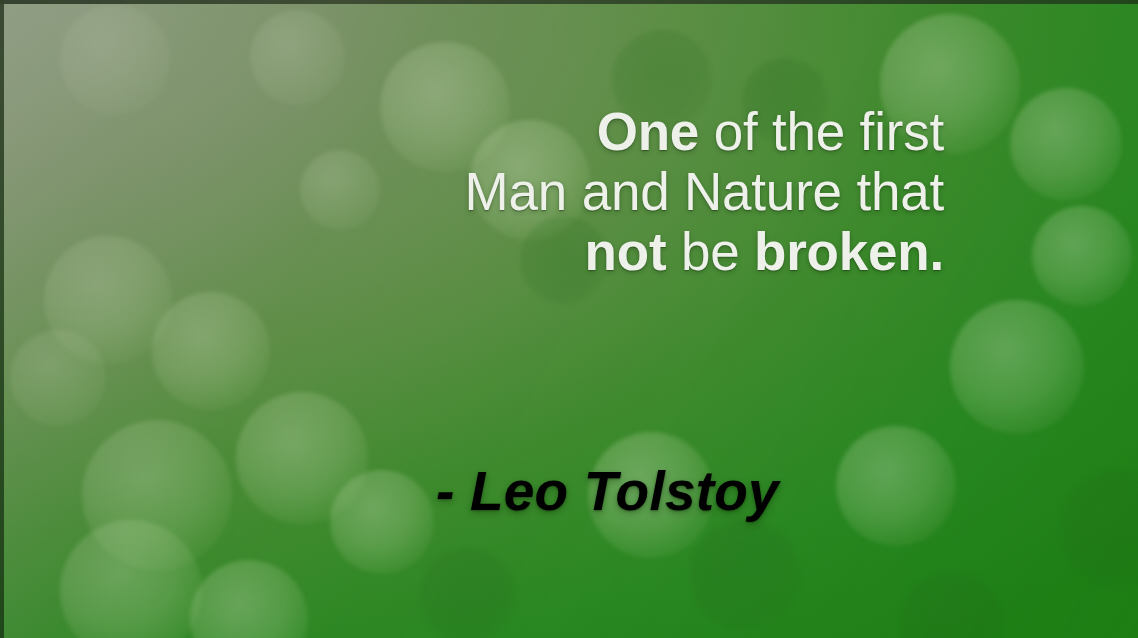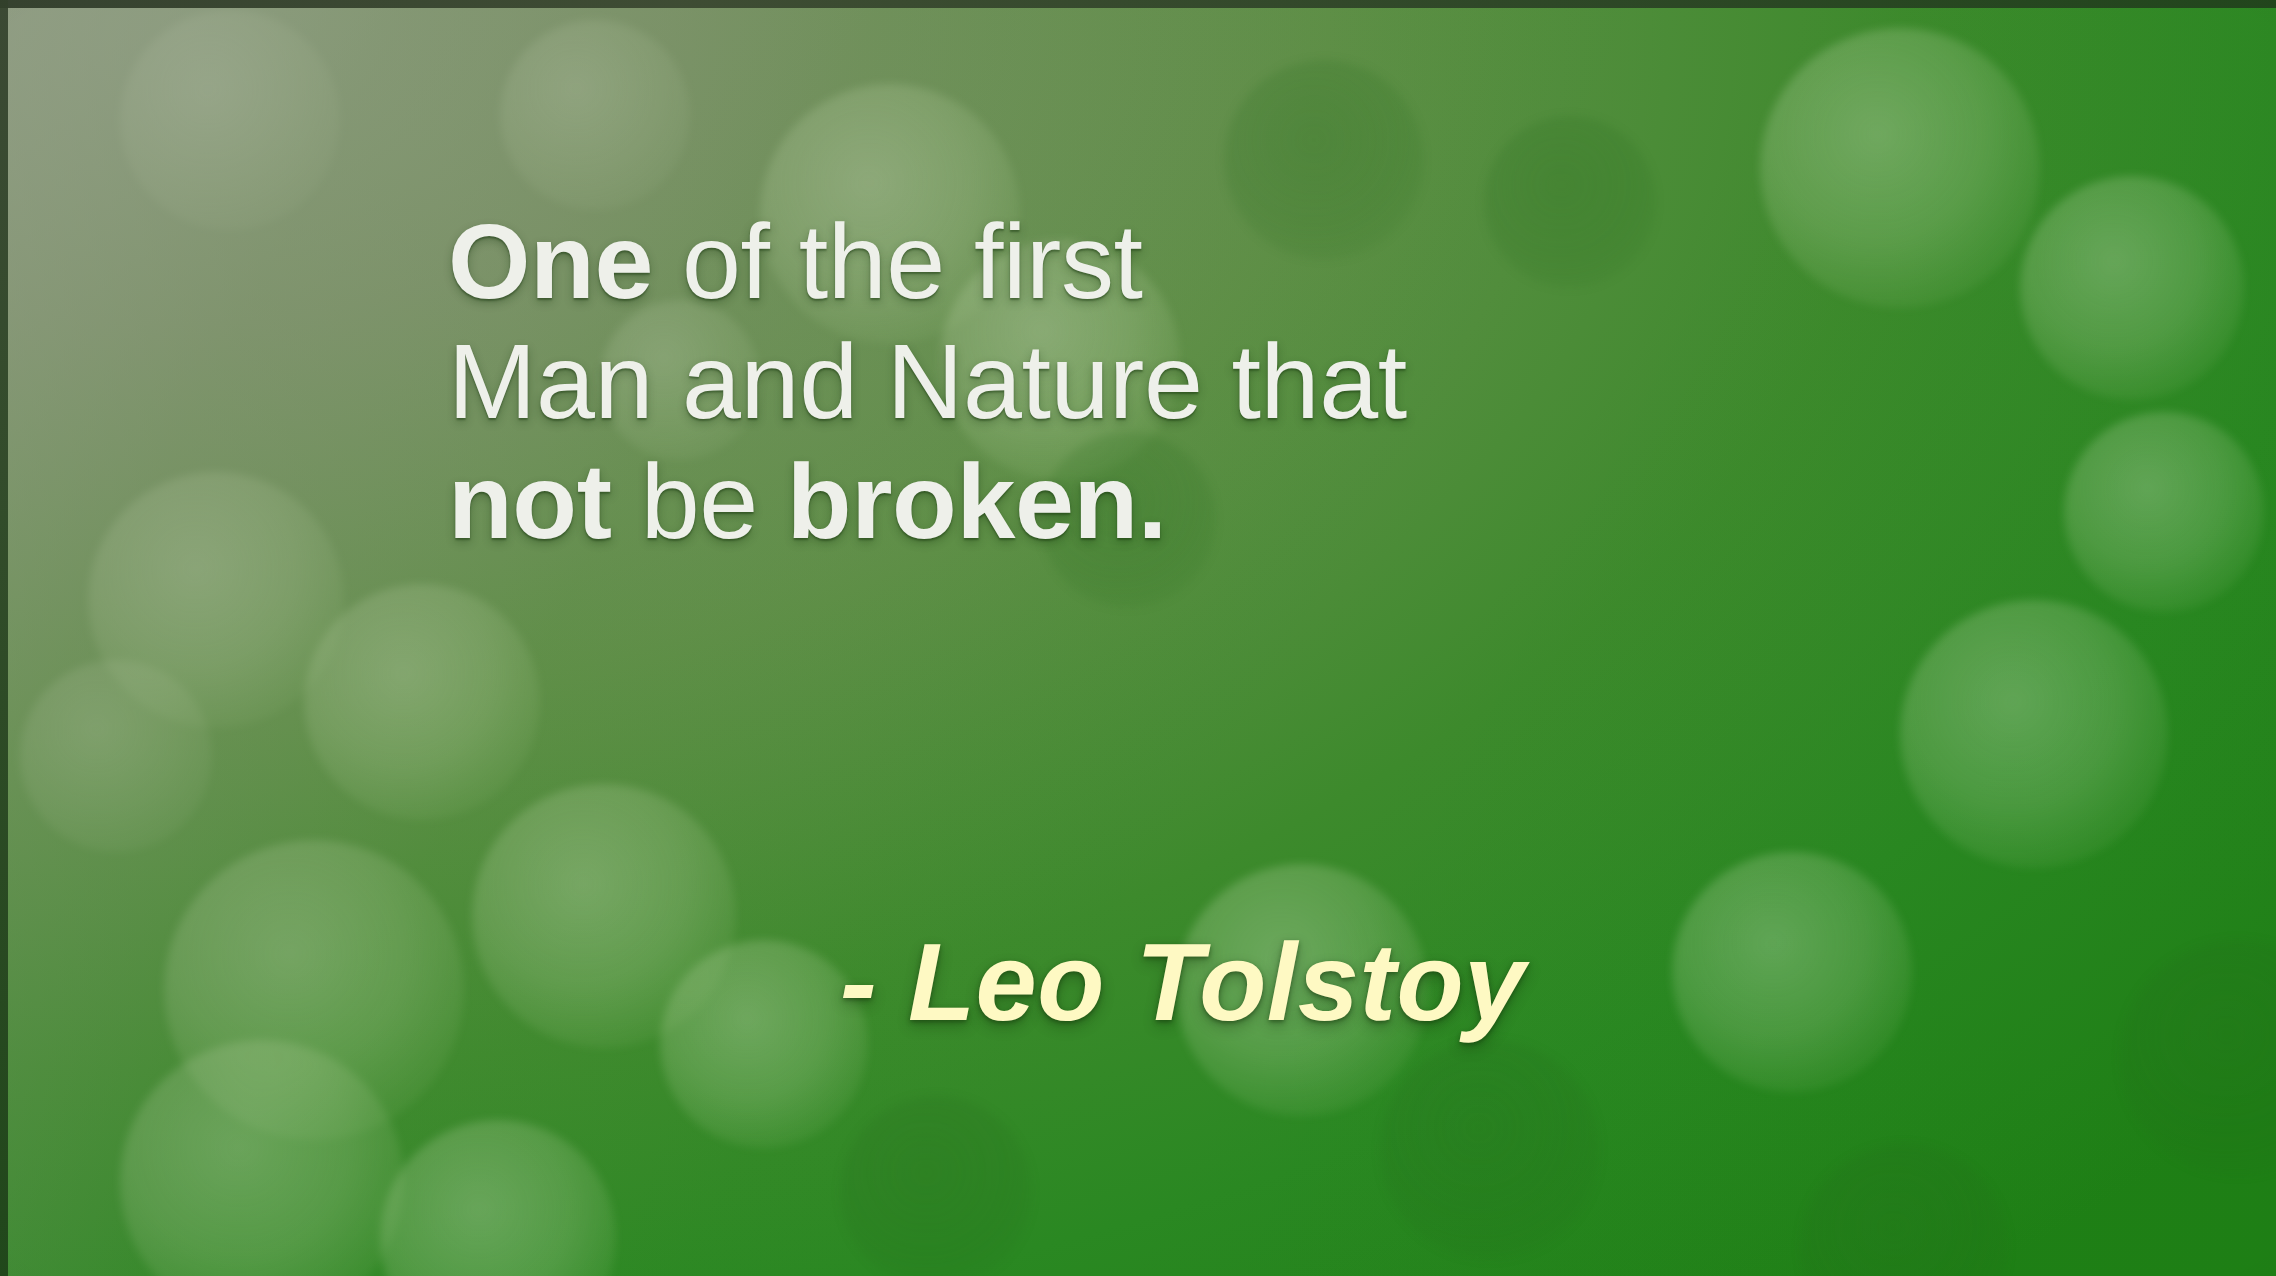--- a/index.html
+++ b/index.html
@@ -73,20 +73,21 @@
     background: linear-gradient(180deg, #32402b 0%, #2a4423 40%, #1d4018 100%);
     opacity: 0.9;
   }
 
   
   .quote-block {
     position: absolute;
     left: 224px;
     top: 102px;
     width: 720px;
+    text-align: right;
   }
 
   .quote-line {
     font-size: 53px;
     line-height: 60px;
     color: #eef0ea;
     letter-spacing: -0.2px;
     white-space: nowrap;
     text-shadow:
       0 1px 1px rgba(20,50,12,0.45),
@@ -95,27 +96,27 @@
 
   .quote-line b {
     font-weight: 700;
   }
   .quote-line .reg {
     font-weight: 400;
   }
 
   .attribution {
     position: absolute;
-    left: 420px;
+    left: 436px;
     top: 460px;
     font-size: 55px;
     line-height: 62px;
     font-weight: 700;
     font-style: italic;
-    color: #fef9c3;
+    color: #000000;
     letter-spacing: 0.2px;
     white-space: nowrap;
     text-shadow:
       0 1px 2px rgba(18,48,10,0.50),
       0 3px 7px rgba(14,42,8,0.32);
   }
 </style>
 </head>
 <body>
 

